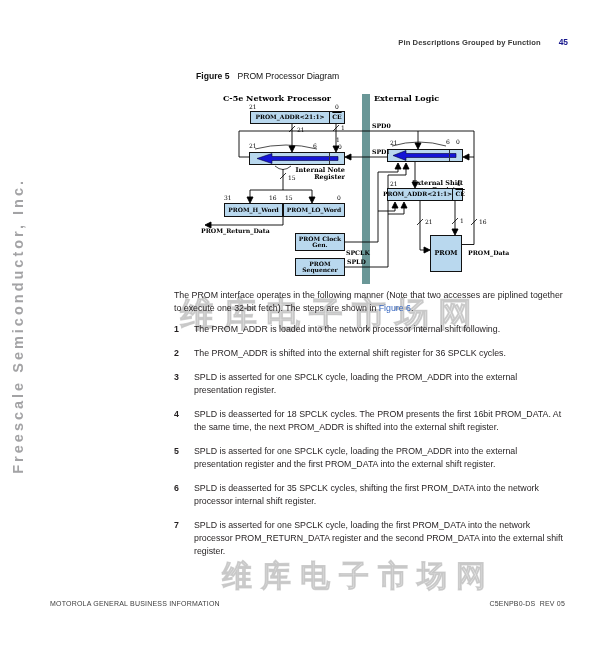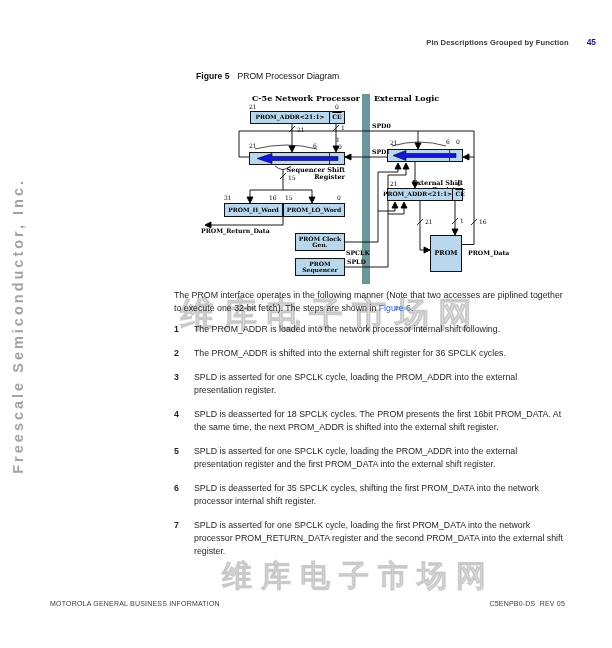--- a/index.html
+++ b/index.html
@@ -1,20 +1,20 @@
 <!DOCTYPE html>
 <html><head>
 <meta charset="utf-8">
 <style>
   html,body{margin:0;padding:0;background:#e8e8e8;}
   #page{position:relative;width:612px;height:648px;background:#ffffff;overflow:hidden;
         font-family:"Liberation Sans",sans-serif;color:#231f20;}
 
   
-  #hdr{position:absolute;top:37px;left:0;width:568px;text-align:right;font-size:7.6px;padding-left:28px;}
+  #hdr{position:absolute;top:37px;left:0;width:568px;text-align:right;font-size:7.6px;}
   #hdr .sect{font-weight:bold;color:#3a3a3a;letter-spacing:.1px;}
   #hdr .pnum{font-weight:bold;color:#16168c;font-size:8.4px;margin-left:18px;}
 
   
   #sidebar{position:absolute;left:5px;top:140px;height:372px;width:26px;
            display:flex;align-items:center;justify-content:center;}
   #sidebar span{writing-mode:vertical-rl;transform:rotate(180deg);
       font-weight:bold;font-size:14.5px;letter-spacing:3px;color:#a3a3a5;white-space:nowrap;}
 
   
@@ -126,36 +126,36 @@
 
       <path d="M272,109 V137"></path>
       <polygon points="272,143 269,137 275,137" fill="#000"></polygon>
 
       <path d="M72,57 Q103,49 134,57" stroke-width="0.7"></path>
       <path d="M209,54 Q236,46 263,54" stroke-width="0.7"></path>
 
       <path d="M106,40 L112,34 M150,39 L156,33 M97,87 L103,81 M234,133 L240,127 M269,132 L275,126 M288,133 L294,127" stroke-width="0.8"></path>
     </svg>
 
-    <div class="region" style="left:41px;top:1px;width:136px;text-align:right;">C-5e Network Processor</div>
+    <div class="region" style="left:26px;top:1px;width:136px;text-align:center;">C-5e Network Processor</div>
     <div class="region" style="left:191px;top:1px;">External Logic</div>
 
     <div class="dbox" style="left:67px;top:19px;width:95px;height:13px;">
       <span class="main">PROM_ADDR&lt;21:1&gt;</span>
       <span class="ce">CE</span>
     </div>
 
     <div class="dbox" style="left:66px;top:60px;width:96px;height:13px;padding:0;">
       <svg width="94" height="11" viewBox="0 0 94 11" style="display:block;">
         <polygon points="88,3.5 22,3.5 22,0.5 7,5.5 22,10.5 22,7.5 88,7.5" fill="#1515d6" stroke="#000033" stroke-width="0.6"></polygon>
       </svg>
       <div class="srdiv" style="left:79px;"></div>
     </div>
     <div class="srcap" style="left:100px;top:75px;width:62px;">
-      <div>Sequencer Shift</div>
+      <div>Internal Note</div>
       <div>Register</div>
     </div>
 
     <div class="dbox" style="left:41px;top:111px;width:59px;height:14px;">
       <span>PROM_H_Word</span>
     </div>
     <div class="dbox" style="left:100px;top:111px;width:62px;height:14px;">
       <span>PROM_LO_Word</span>
     </div>
 

